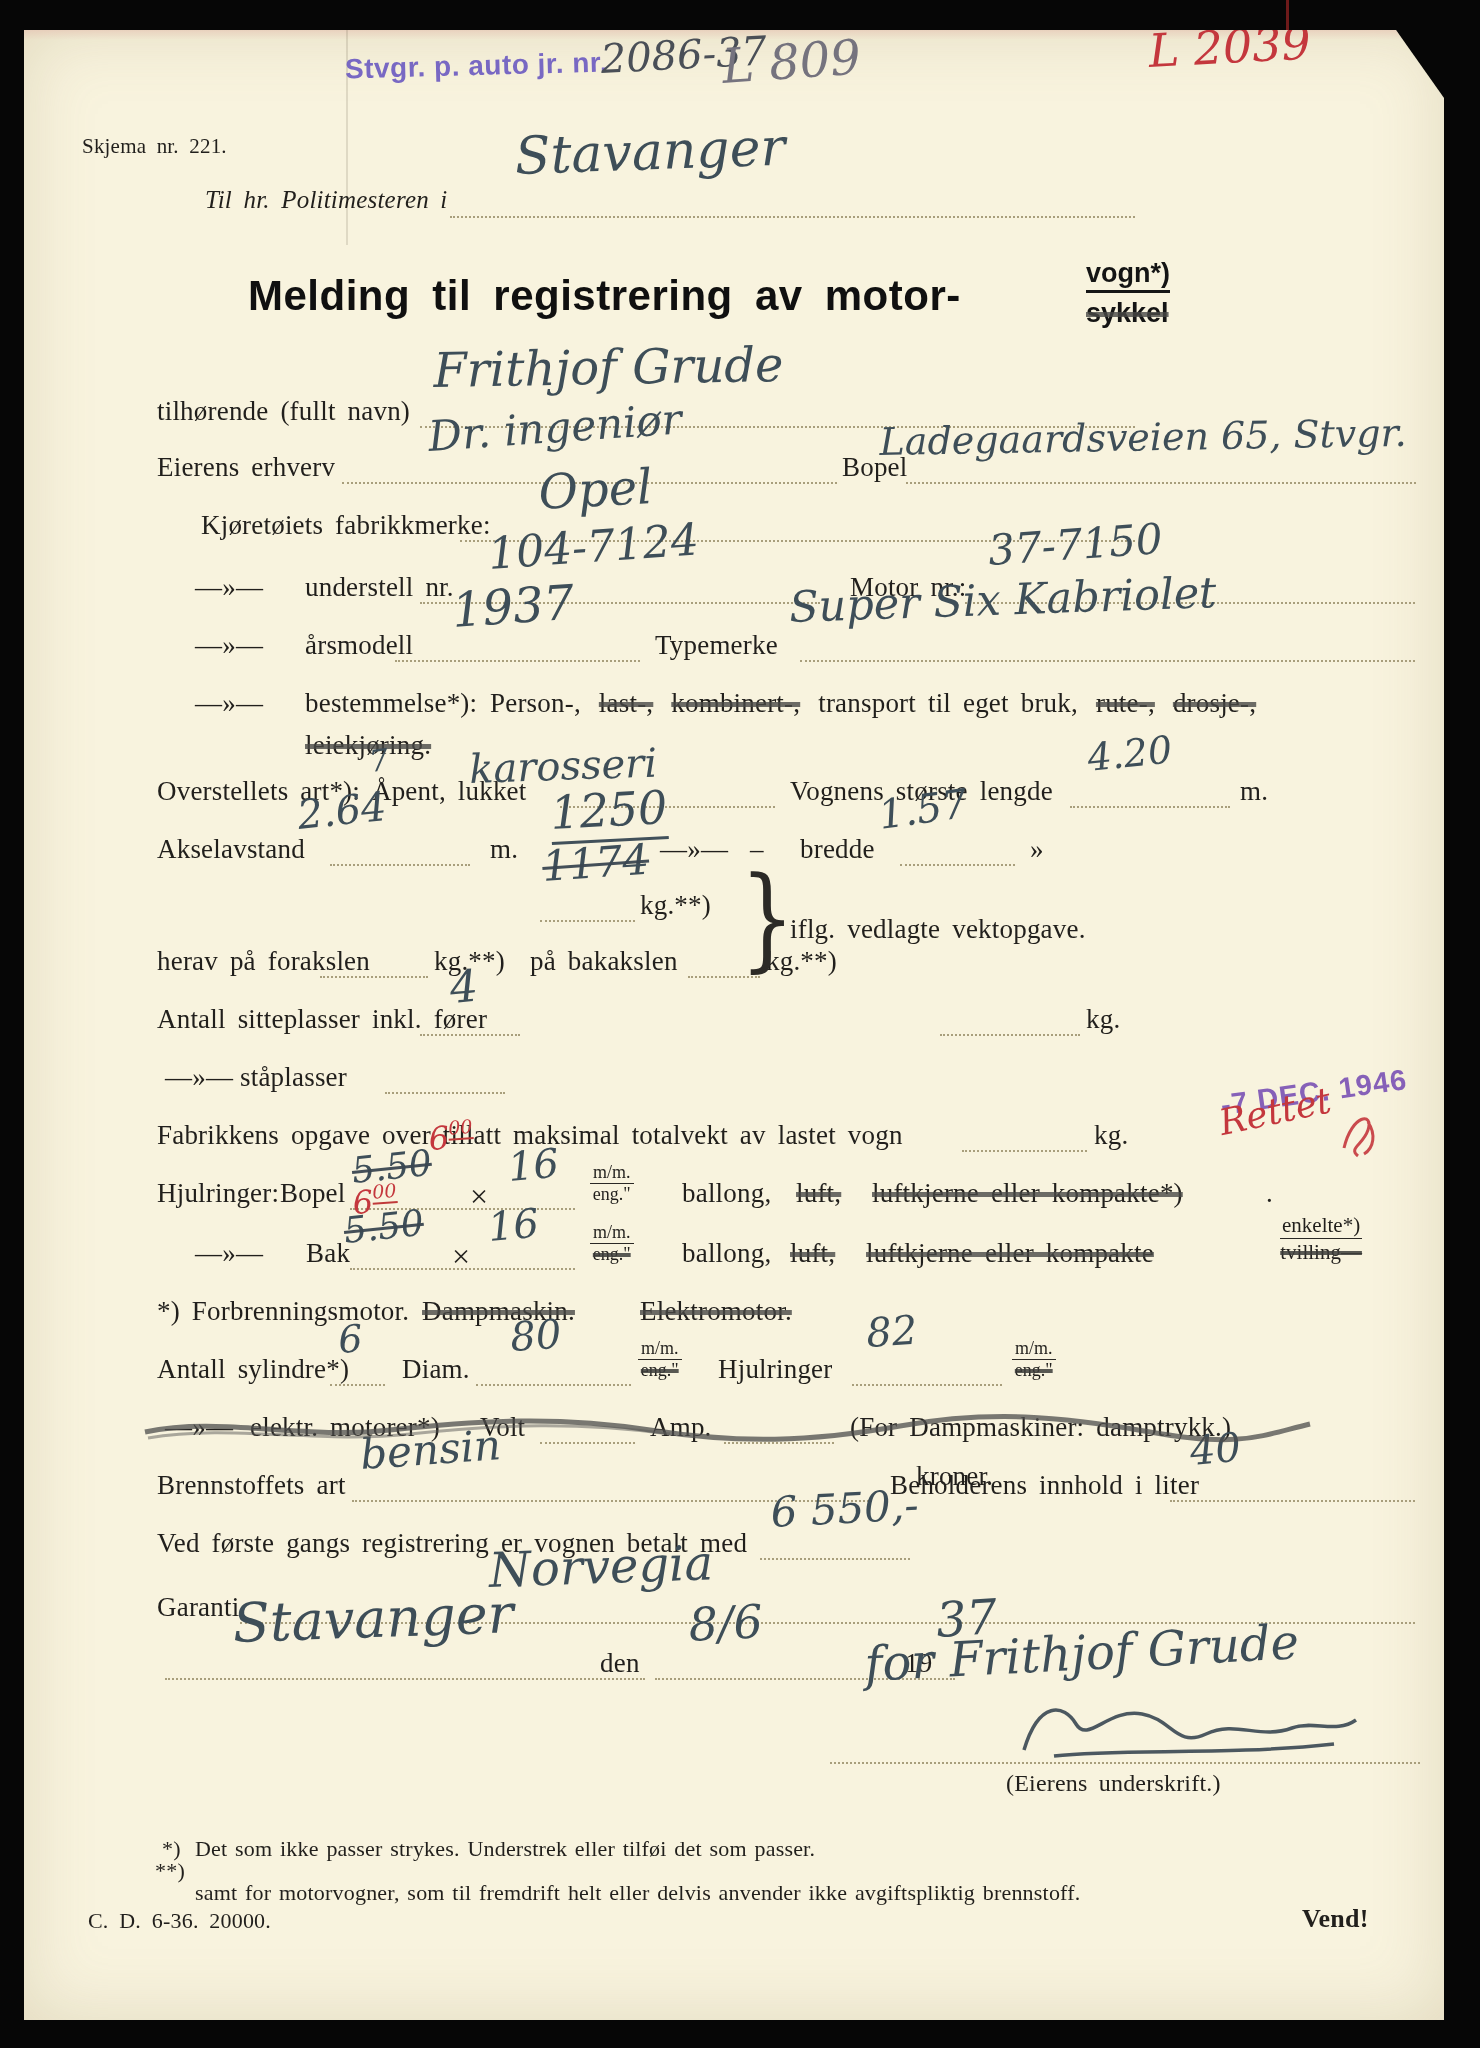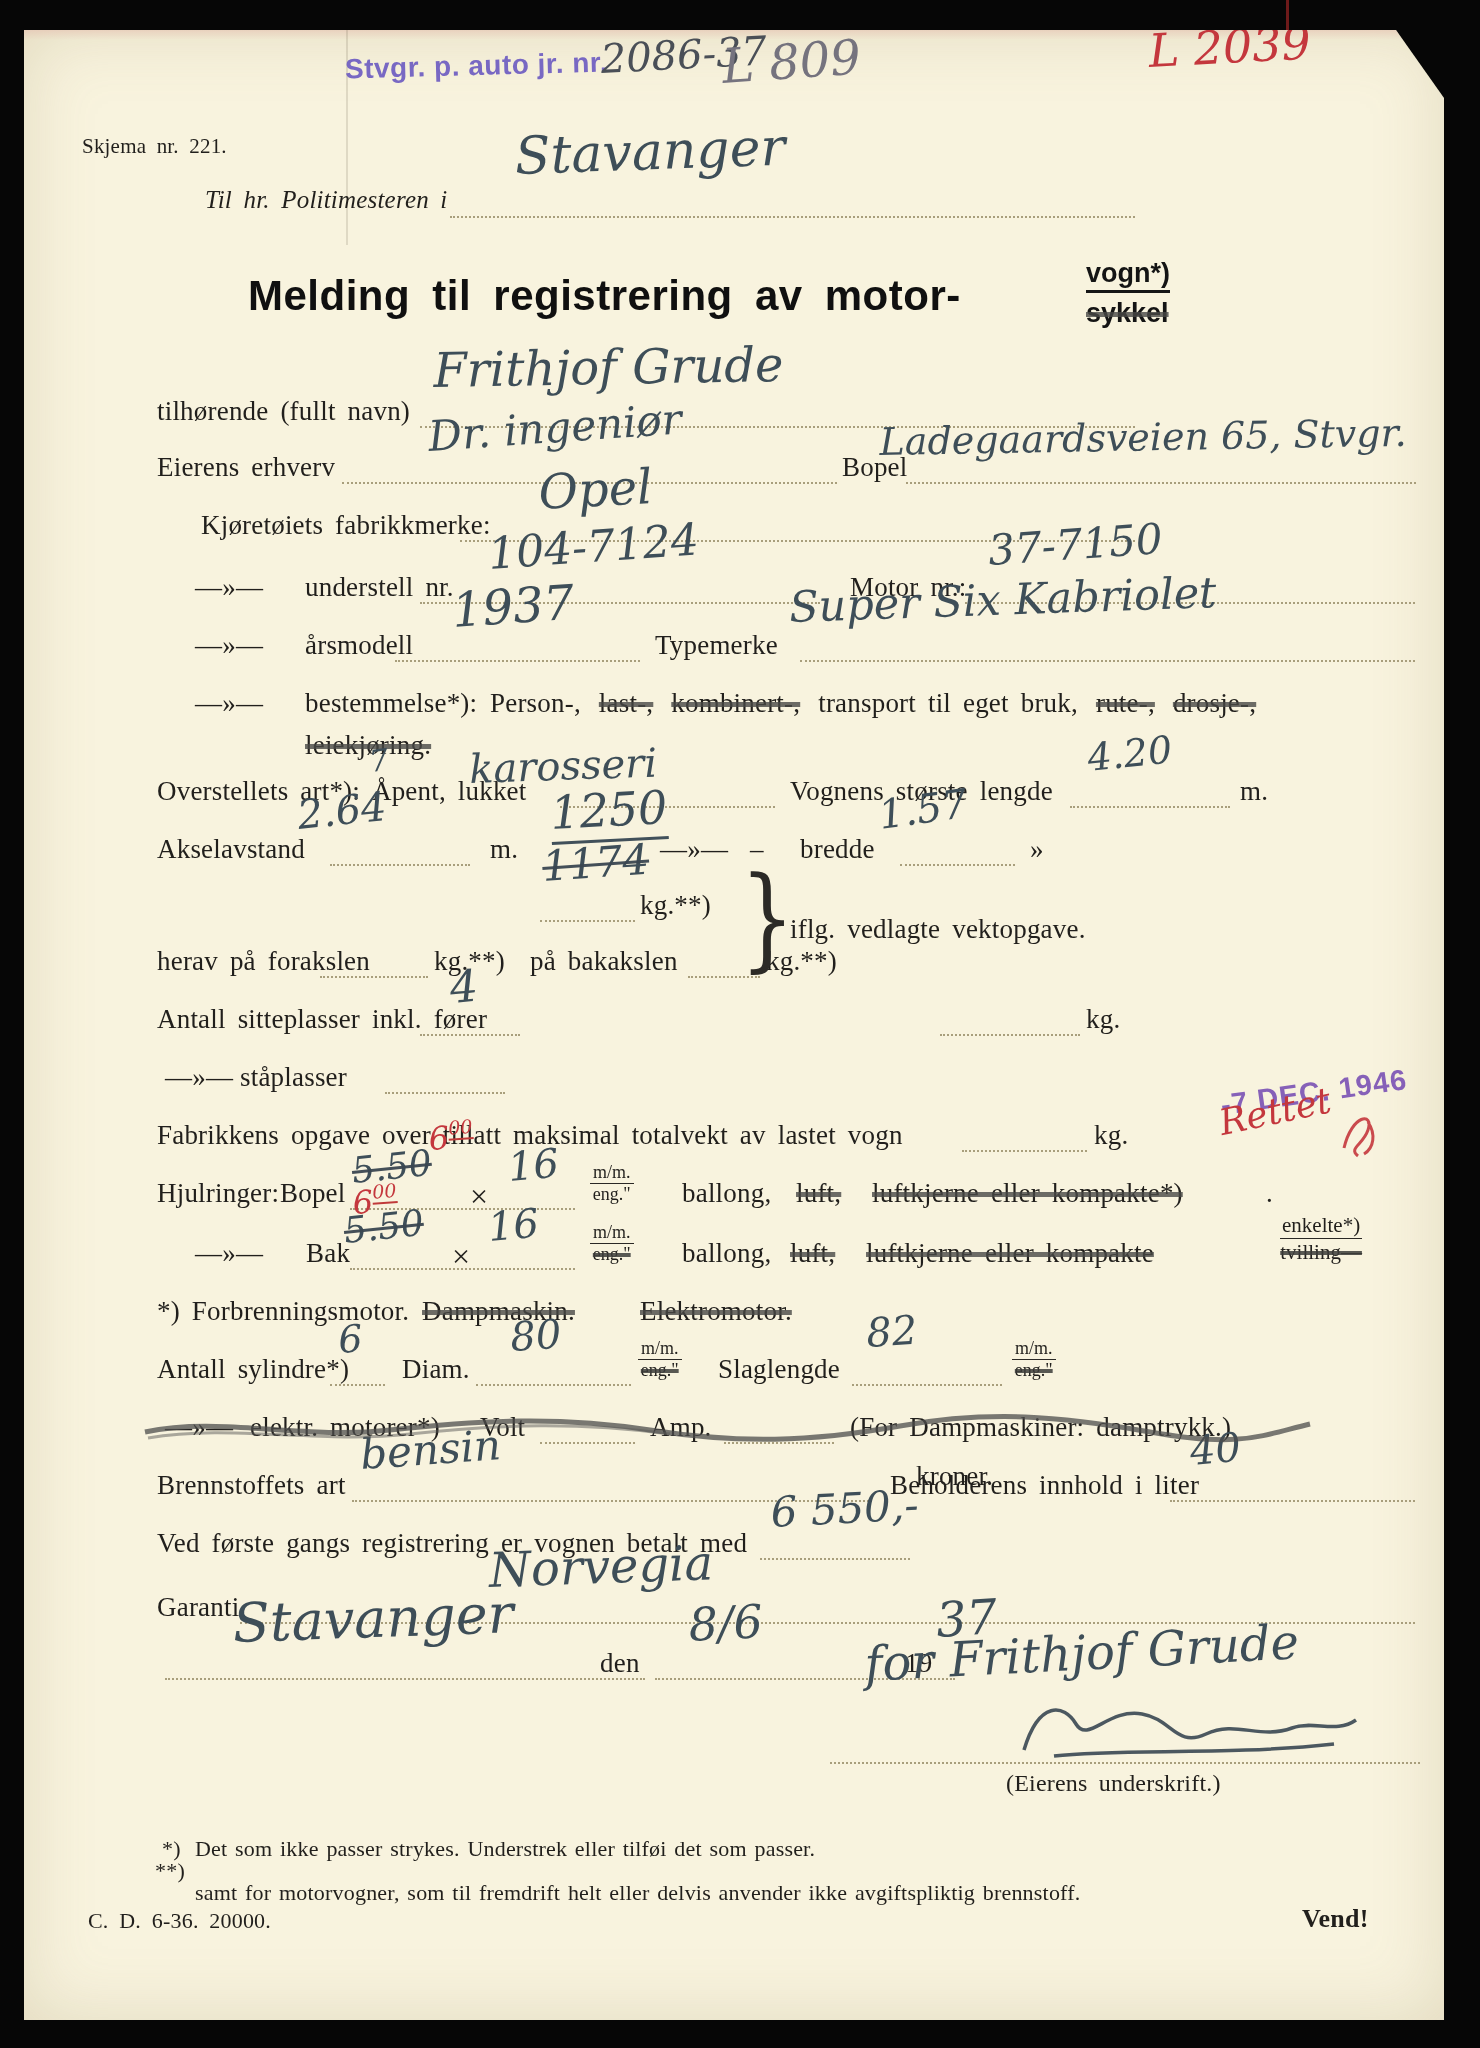--- a/index.html
+++ b/index.html
@@ -202,21 +202,21 @@
     <span class="pr" style="left:133px;top:1324px;">Antall sylindre*)</span>
     <div class="dots" style="left:306px;top:1354px;width:55px;"></div>
     <span class="hw" style="left:316px;top:1288px;font-size:38px;transform:rotate(-4deg);">6</span>
     <span class="pr" style="left:378px;top:1324px;">Diam.</span>
     <div class="dots" style="left:452px;top:1354px;width:155px;"></div>
     <span class="hw" style="left:488px;top:1284px;font-size:40px;transform:rotate(-4deg);">80</span>
     <span class="frac" style="left:614px;top:1308px;">
       <span class="t">m/m.</span>
       <span class="st">eng."</span>
     </span>
-    <span class="pr" style="left:694px;top:1324px;">Slaglengde</span>
+    <span class="pr" style="left:694px;top:1324px;">Hjulringer</span>
     <div class="dots" style="left:828px;top:1354px;width:150px;"></div>
     <span class="hw" style="left:844px;top:1280px;font-size:40px;transform:rotate(-4deg);">82</span>
     <span class="frac" style="left:988px;top:1308px;">
       <span class="t">m/m.</span>
       <span class="st">eng."</span>
     </span>
 
     <span class="pr" style="left:141px;top:1382px;">—»—</span>
     <span class="pr" style="left:226px;top:1382px;">elektr. motorer*)</span>
     <span class="pr" style="left:456px;top:1382px;">Volt</span>

